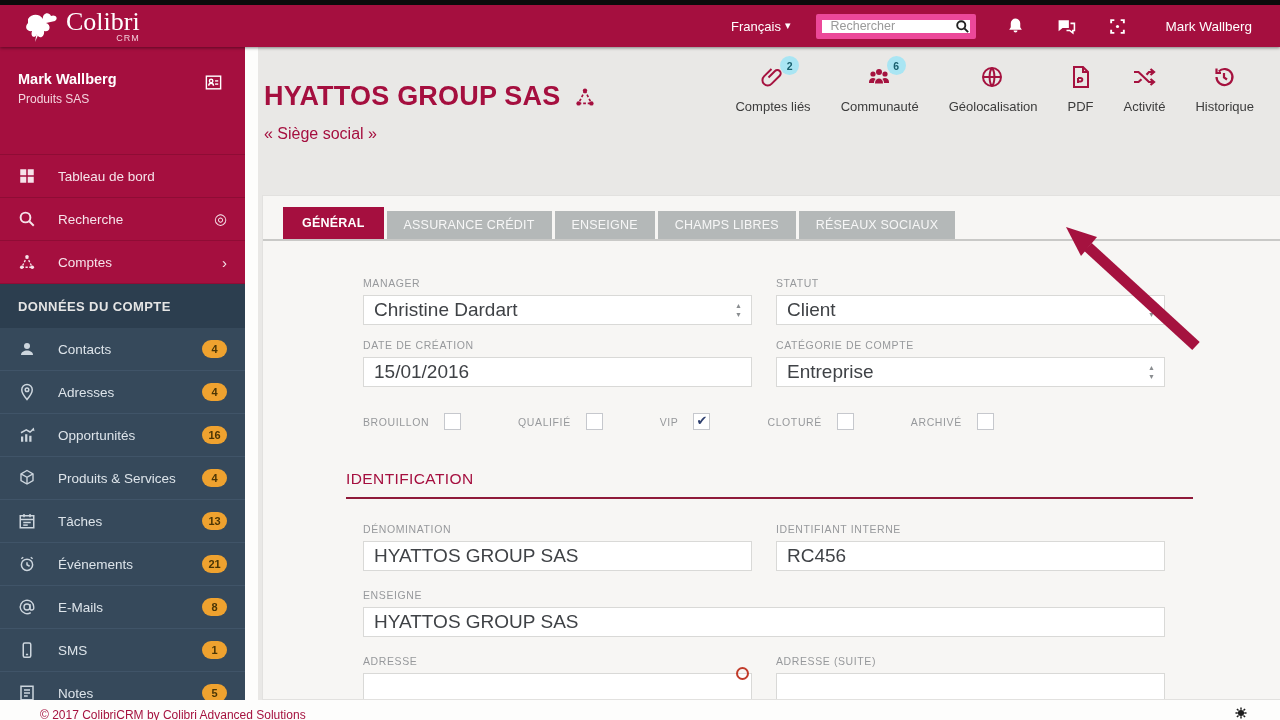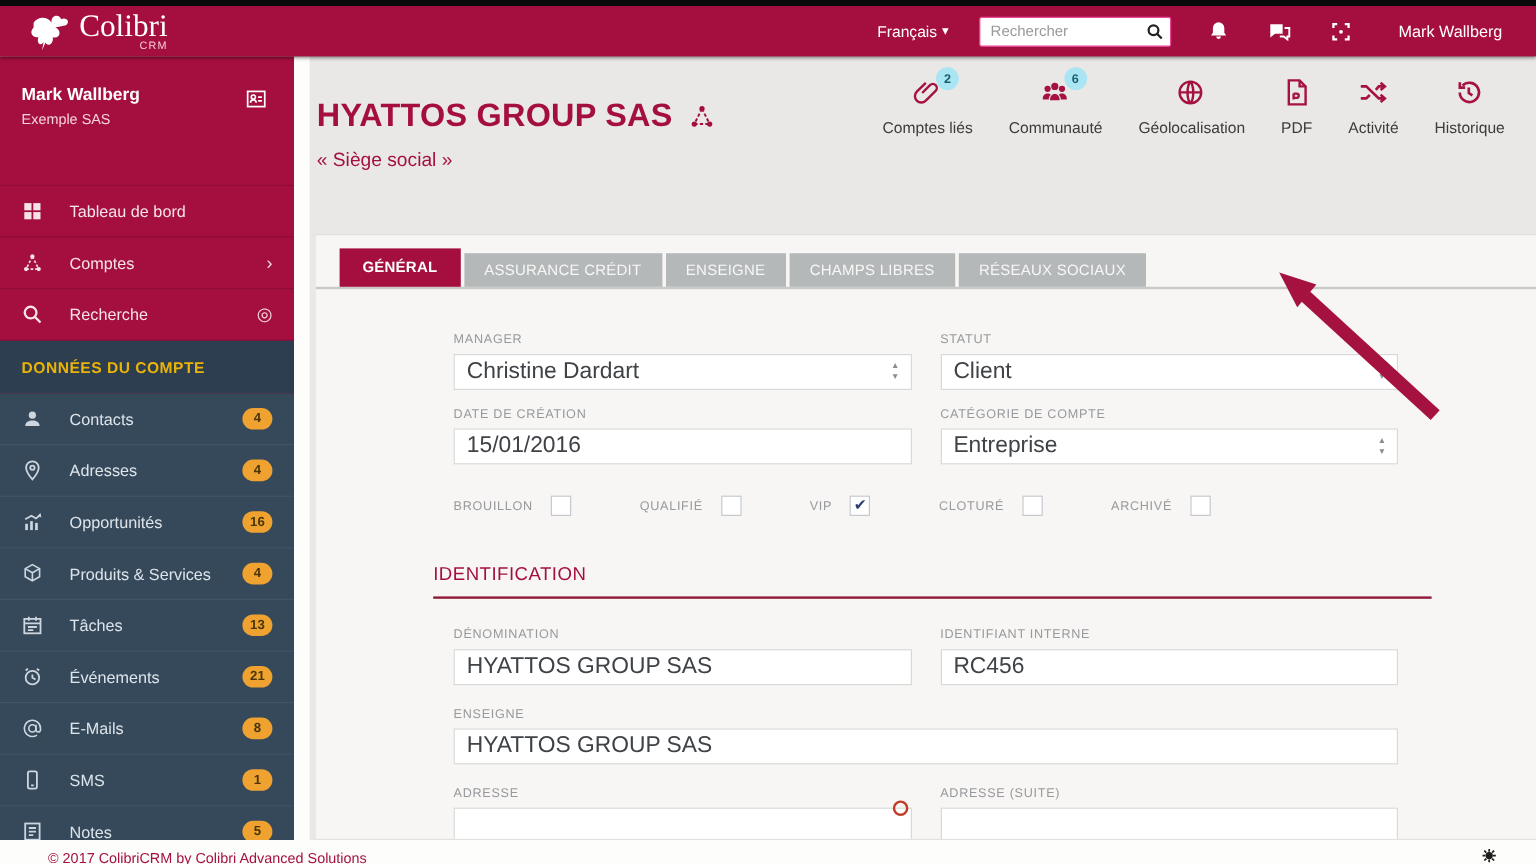--- a/index.html
+++ b/index.html
@@ -12,42 +12,42 @@
     box-shadow:0 1px 3px rgba(0,0,0,.45); z-index:30;
     display:flex; align-items:center; color:#fff; }
   .logo-wrap { display:flex; align-items:center; margin-left:22px; width:240px; }
   .logo-bird { width:40px; height:34px; margin-right:4px; color:#fff; }
   .logo-text { font-family:"Liberation Serif", serif; font-size:26px; color:#fff; line-height:1; }
   .logo-sub { font-size:9px; letter-spacing:1px; color:#f3cdd9; text-align:right; margin-top:-2px; }
   .topbar-right { margin-left:auto; display:flex; align-items:center; padding-right:28px; }
   .lang { font-size:13px; display:flex; align-items:flex-start; gap:4px; cursor:pointer; }
   .lang .caret { font-size:11px; }
   .search-box { position:relative; margin:0 30px 0 26px; }
-  .search-box input { width:160px; height:25px; border:1px solid #ec4899; border-radius:2px;
+  .search-box input { width:160px; height:25px; border:6px solid #ec4899; border-radius:2px;
     padding:0 26px 0 8px; font-size:12.5px; color:#555; outline:none;
     font-family:"Liberation Sans", sans-serif; }
   .search-box input::placeholder { color:#9a9a9a; }
   .search-box .mag { position:absolute; right:6px; top:5px; width:15px; height:15px; color:#222; }
   .tb-icon { width:19px; height:19px; color:#fff; margin-left:32px; cursor:pointer; }
   .tb-user { font-size:13.5px; margin-left:38px; cursor:pointer; }
 
   
   .sidebar { position:absolute; left:0; top:47px; width:245px; bottom:20px;
     background:#a50f3f; z-index:10; overflow:hidden; }
   .gutter { position:absolute; left:245px; top:47px; width:13px; bottom:20px; background:#fdfdfc; z-index:5; }
   .sb-user { position:relative; height:108px; padding:24px 18px 0 18px; color:#fff;
     border-bottom:1px solid #8f0c35; }
   .sb-user-name { font-size:14.5px; font-weight:bold; }
   .sb-user-co { font-size:12px; margin-top:5px; color:#f4d4de; }
   .sb-idcard { position:absolute; right:22px; top:26px; width:19px; height:19px; color:#fff; cursor:pointer; }
   .sb-item { height:43px; display:flex; align-items:center; padding:0 18px;
     color:#f6e3ea; font-size:13.5px; border-bottom:1px solid #8f0c35; cursor:pointer; }
   .sb-item .ic { width:18px; height:18px; margin-right:22px; flex:none; color:#f6e3ea; }
   .sb-item .right { margin-left:auto; font-size:15px; color:#f6e3ea; }
-  .sb-section { height:44px; background:#2c3e4f; color:#eab308; display:flex; align-items:center;
+  .sb-section { height:44px; background:#2c3e4f; color:#e5e5e5; display:flex; align-items:center;
     padding:0 18px; font-size:13px; font-weight:bold; letter-spacing:.4px; }
   .sb-dark { background:#36495b; }
   .sb-dark .sb-item { border-bottom:1px solid #405468; color:#dde4ea; }
   .sb-dark .sb-item .ic { color:#cdd6de; }
   .badge { margin-left:auto; min-width:25px; height:18px; border-radius:10px; background:#efa22f;
     color:#4a3505; font-size:11px; font-weight:bold; display:flex; align-items:center;
     justify-content:center; padding:0 6px; }
 
   
   .main { position:absolute; left:258px; top:47px; right:0; bottom:20px; background:#e9e8e6; overflow:hidden; }
@@ -64,21 +64,21 @@
     border-radius:50%; background:#a9e5f3; color:#19606e; font-size:10.5px; font-weight:bold;
     display:flex; align-items:center; justify-content:center; }
 
   
   .card { position:absolute; left:4px; right:0; top:148px; bottom:0; background:#f7f6f4;
     border:1px solid #e2e1df; border-right:none; overflow:hidden; }
   .tabs { padding:11px 0 0 20px; border-bottom:2px solid #c9c9c7; display:flex; align-items:flex-end; }
   .tab { background:#b4b8b8; color:#f7f7f7; font-size:12.5px; letter-spacing:.2px;
     padding:7px 17px; margin-right:3px; cursor:pointer; white-space:nowrap; }
   .tab.active { background:#a50f3f; color:#fff; padding:9px 19px; font-weight:bold; }
-  .form { padding:36px 115px 0 100px;margin-left:15px; }
+  .form { padding:36px 115px 0 100px; }
   .grid2 { display:grid; grid-template-columns:1fr 1fr; column-gap:24px; row-gap:14px; }
   .field label { display:block; font-size:10.5px; color:#97999c; letter-spacing:.6px; margin-bottom:6px; }
   .ctl { position:relative; height:30px; background:#fff; border:1px solid #d9d9d7; }
   .ctl input { width:100%; height:100%; border:none; outline:none; background:transparent;
     padding:0 10px; font-size:19px; color:#3f4246; font-family:"Liberation Sans", sans-serif; }
   .spinner { position:absolute; right:9px; top:5px; display:flex; flex-direction:column;
     font-size:7px; color:#8a8d90; line-height:9px; text-align:center; }
   .geo-ring { position:absolute; right:2px; top:-7px; width:13px; height:13px; border-radius:50%;
     border:2.5px solid #c13b2a; background:transparent; }
   .cb-row { display:flex; margin-top:26px;align-items:flex-end; }
@@ -139,56 +139,56 @@
       <path d="M4 8V4h4M16 4h4v4M20 16v4h-4M8 20H4v-4"></path>
         <circle cx="12" cy="12" r="2" fill="currentColor" stroke="none"></circle>
     </svg>
     <div class="tb-user">Mark Wallberg</div>
   </div>
 </div>
 
 <div class="sidebar">
   <div class="sb-user">
     <div class="sb-user-name">Mark Wallberg</div>
-    <div class="sb-user-co">Exemple SAS</div>
+    <div class="sb-user-co">Produits SAS</div>
     <svg class="sb-idcard" viewBox="0 0 24 24" fill="none" stroke="currentColor" stroke-width="1.8">
       <rect x="3" y="4" width="18" height="16"></rect>
         <circle cx="9" cy="10" r="2.2"></circle>
       <path d="M6 16c0-2 1.6-3 3-3s3 1 3 3"></path>
         <line x1="14" y1="10" x2="18" y2="10"></line>
         <line x1="14" y1="14" x2="18" y2="14"></line>
     </svg>
   </div>
 
   <div class="sb-item">
     <svg class="ic" viewBox="0 0 24 24">
       <rect x="3" y="3" width="8" height="8" fill="currentColor"></rect>
         <rect x="13" y="3" width="8" height="8" fill="currentColor"></rect>
       <rect x="3" y="13" width="8" height="8" fill="currentColor"></rect>
         <rect x="13" y="13" width="8" height="8" fill="currentColor"></rect>
     </svg>
     <span>Tableau de bord</span>
   </div>
   <div class="sb-item">
+    <svg class="ic" viewBox="0 0 24 24" fill="none" stroke="currentColor" stroke-width="2.6">
+      <circle cx="10" cy="10" r="6.5"></circle>
+        <line x1="15" y1="15" x2="21" y2="21"></line>
+    </svg>
+    <span>Recherche</span>
+    <span class="right">◎</span>
+  </div>
+  <div class="sb-item">
     <svg class="ic" viewBox="0 0 24 24" fill="none" stroke="currentColor" stroke-width="1.8" stroke-dasharray="3 2">
       <circle cx="12" cy="5" r="2.4" fill="currentColor" stroke="none"></circle>
       <circle cx="5" cy="19" r="2.4" fill="currentColor" stroke="none"></circle>
       <circle cx="19" cy="19" r="2.4" fill="currentColor" stroke="none"></circle>
       <path d="M12 5L5 19M12 5l7 14M5 19h14"></path>
     </svg>
     <span>Comptes</span>
     <span class="right">›</span>
-  </div>
-  <div class="sb-item">
-    <svg class="ic" viewBox="0 0 24 24" fill="none" stroke="currentColor" stroke-width="2.6">
-      <circle cx="10" cy="10" r="6.5"></circle>
-        <line x1="15" y1="15" x2="21" y2="21"></line>
-    </svg>
-    <span>Recherche</span>
-    <span class="right">◎</span>
   </div>
 
   <div class="sb-section">DONNÉES DU COMPTE</div>
 
   <div class="sb-dark">
     <div class="sb-item">
       <svg class="ic" viewBox="0 0 24 24">
         <circle cx="12" cy="8" r="4" fill="currentColor"></circle>
           <path fill="currentColor" d="M4 20c0-4 4-6 8-6s8 2 8 6z"></path>
       </svg>

